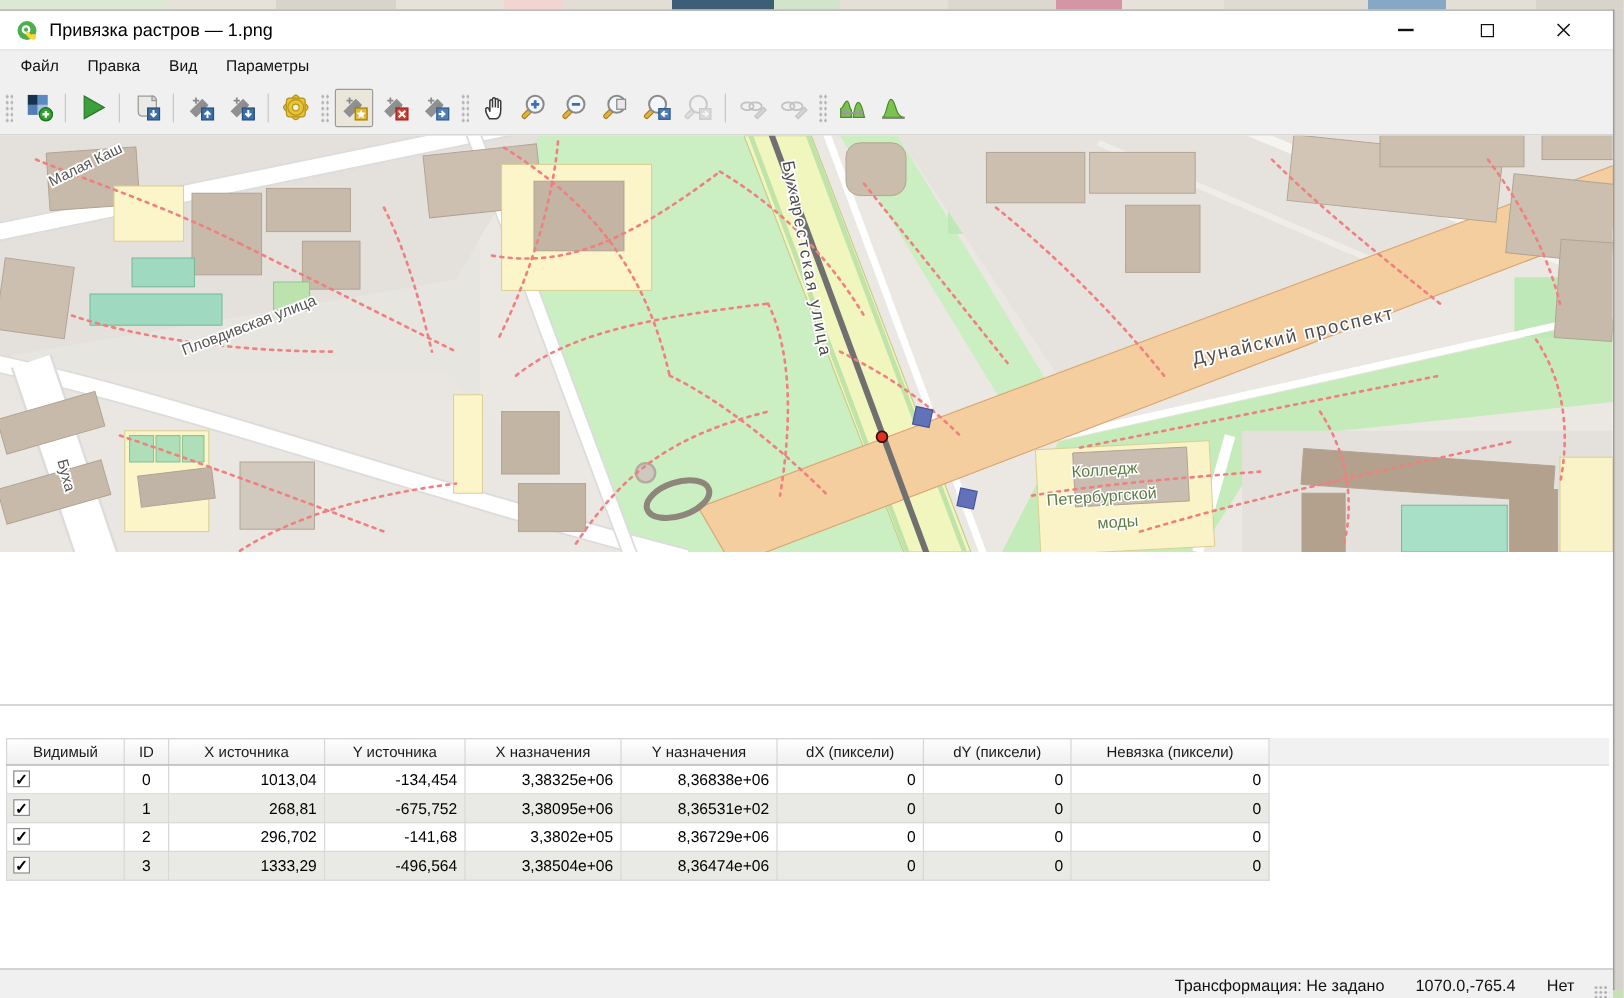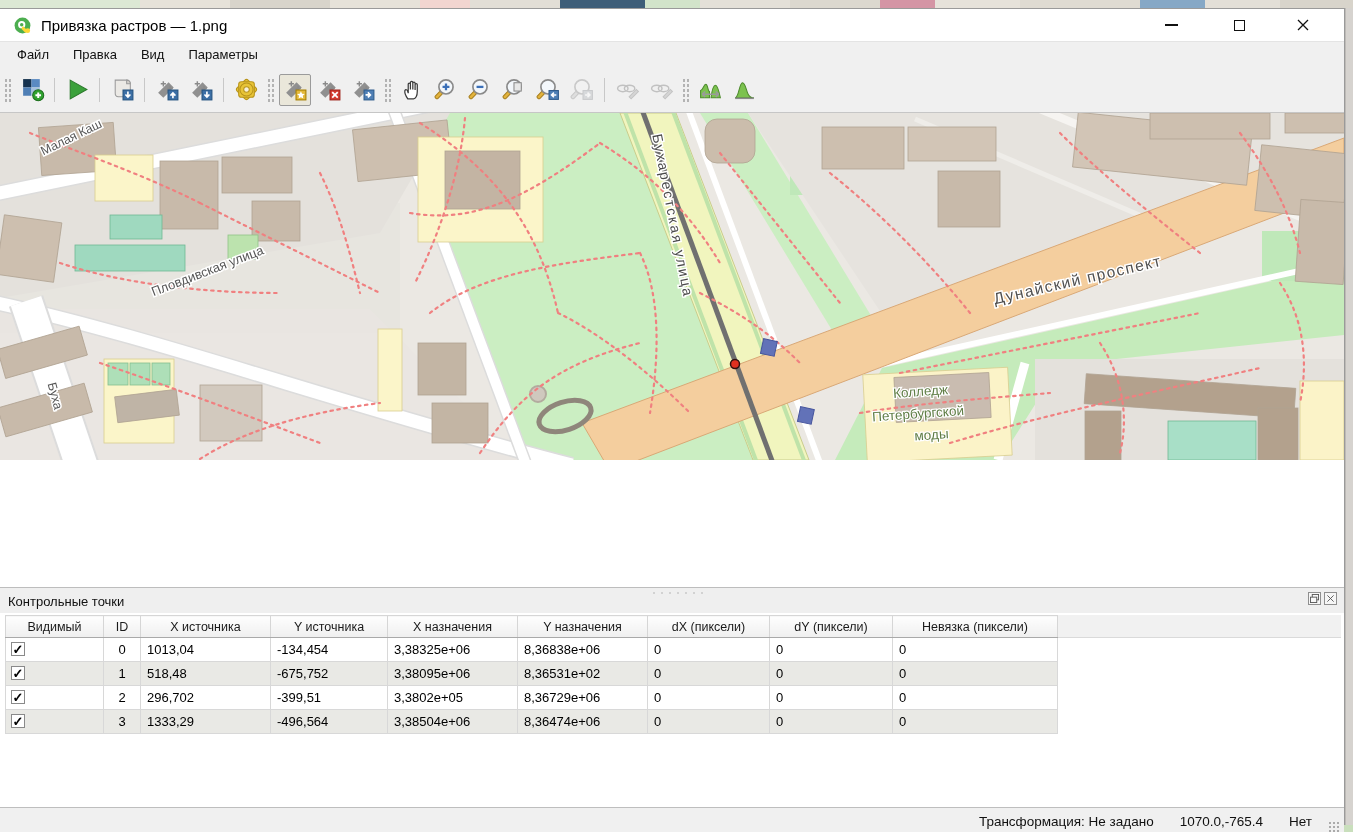--- a/index.html
+++ b/index.html
@@ -48,21 +48,21 @@
      background-image:radial-gradient(#A8A8A8 1px, transparent 1.2px); background-size:8px 4px; }
   #dock-title { position:absolute; left:8px; top:6px; font-size:13px; color:#111; }
   .dockbtn { position:absolute; top:4px; width:13px; height:13px; border:1px solid #8F8F8F; background:#F6F6F6;
              display:flex; align-items:center; justify-content:center; }
   #dock-float { right:23px; } #dock-close { right:7px; }
   .dockbtn svg { width:9px; height:9px; }
 
   #gcp-table { position:absolute; left:5px; top:27px; border-collapse:collapse; background:#fff; }
   #gcp-table th { height:22px; background:linear-gradient(#FEFEFE,#EFEFEF); font-weight:normal; font-size:12.5px;
                   color:#1a1a1a; border:1px solid #D6D6D6; border-bottom:1px solid #A9A9A9; padding:0 6px;margin-top:15px; }
-  #gcp-table td { height:24px; font-size:13px; color:#000; border:1px solid #D8D8D8; padding:0 6px; }
+  #gcp-table td { height:24px; font-size:13px; color:#000; border:1px solid #D8D8D8; padding:0 6px; text-align:right; }
   #gcp-table tr.alt td { background:#E9E9E5; }
   #gcp-table td.c-id { text-align:center; }
   #gcp-table td.c-check { text-align:left; padding-left:5px; }
   .checkbox { display:inline-block; width:14px; height:14px; background:#fff; border:1px solid #8A8A8A;
               font-size:13px; line-height:13px; text-align:center; color:#000; font-weight:bold; }
   #header-ext { position:absolute; left:1055px; top:27px; width:286px; height:23px;
                 background:#F1F1F1; border-bottom:1px solid #DADADA; }
 
   
   #statusbar { left:0; top:798px; width:1344px; height:27px; background:#F0F0F0; border-top:1px solid #BEBEBE;
@@ -441,35 +441,20 @@
 
       <g>
         <rect x="762" y="227" width="14" height="15" fill="#6272B8" stroke="#46549C" transform="rotate(12 769 234)"></rect>
         <rect x="799" y="295" width="14" height="15" fill="#6272B8" stroke="#46549C" transform="rotate(12 806 302)"></rect>
       </g>
       <circle cx="735" cy="251" r="4.5" fill="#E03020" stroke="#301010" stroke-width="1.5"></circle>
     </svg>
   </div>
 
   <div id="dock" class="abs">
-    <div id="dock-titlebar">
-      <div id="splitter-dots"></div>
-      <span id="dock-title">Контрольные точки</span>
-      <div class="dockbtn" id="dock-float">
-        <svg viewBox="0 0 10 10" fill="none" stroke="#555">
-          <rect x="2.5" y="0.5" width="7" height="6"></rect>
-            <rect x="0.5" y="3.5" width="7" height="6" fill="#F6F6F6"></rect>
-          </svg>
-      </div>
-      <div class="dockbtn" id="dock-close">
-        <svg viewBox="0 0 10 10" stroke="#555">
-          <path d="M1.5 1.5 l7 7 M8.5 1.5 l-7 7"></path>
-          </svg>
-      </div>
-    </div>
     <div id="header-ext"></div>
     <table id="gcp-table">
       <thead>
         <tr>
           <th style="width:98px">Видимый</th>
           <th style="width:37px">ID</th>
           <th style="width:130px">X источника</th>
           <th style="width:117px">Y источника</th>
           <th style="width:130px">X назначения</th>
           <th style="width:130px">Y назначения</th>
@@ -486,33 +471,33 @@
             <td>-134,454</td>
             <td>3,38325e+06</td>
             <td>8,36838e+06</td>
             <td>0</td>
             <td>0</td>
             <td>0</td>
           </tr>
           <tr class="alt">
             <td class="c-check"><span class="checkbox">✓</span></td>
             <td class="c-id">1</td>
-            <td>518,48</td>
+            <td>268,81</td>
             <td>-675,752</td>
             <td>3,38095e+06</td>
             <td>8,36531e+02</td>
             <td>0</td>
             <td>0</td>
             <td>0</td>
           </tr>
           <tr>
             <td class="c-check"><span class="checkbox">✓</span></td>
             <td class="c-id">2</td>
             <td>296,702</td>
-            <td>-399,51</td>
+            <td>-141,68</td>
             <td>3,3802e+05</td>
             <td>8,36729e+06</td>
             <td>0</td>
             <td>0</td>
             <td>0</td>
           </tr>
           <tr class="alt">
             <td class="c-check"><span class="checkbox">✓</span></td>
             <td class="c-id">3</td>
             <td>1333,29</td>

